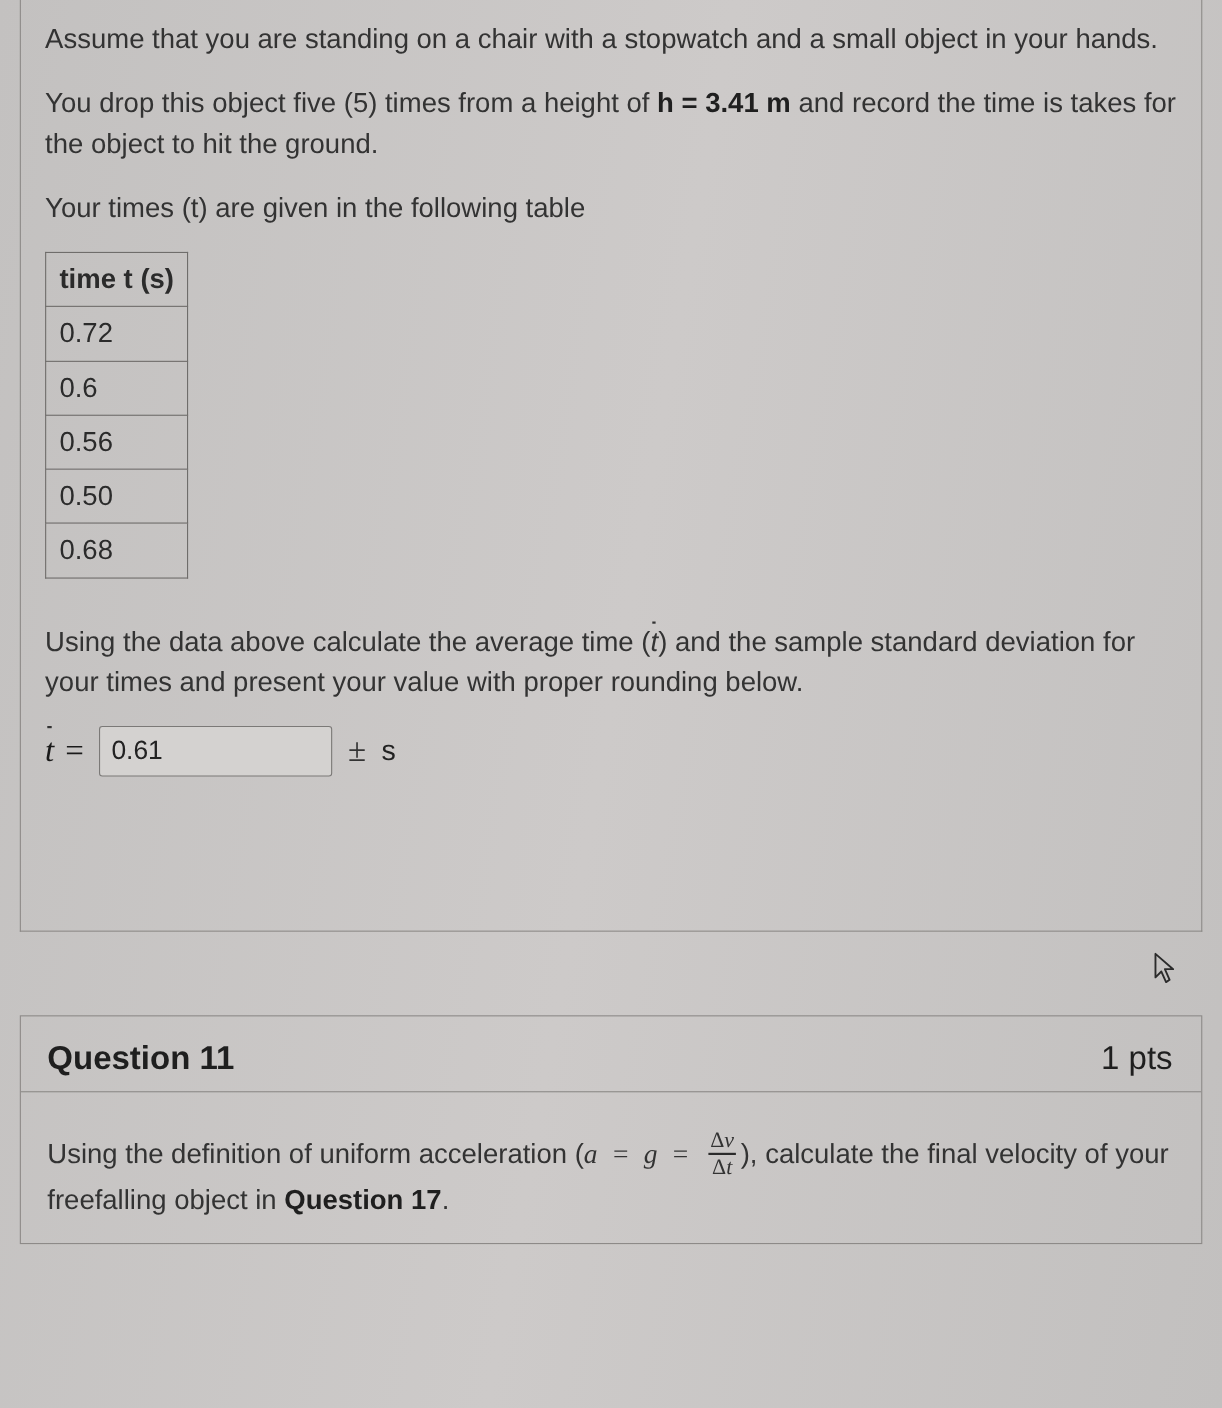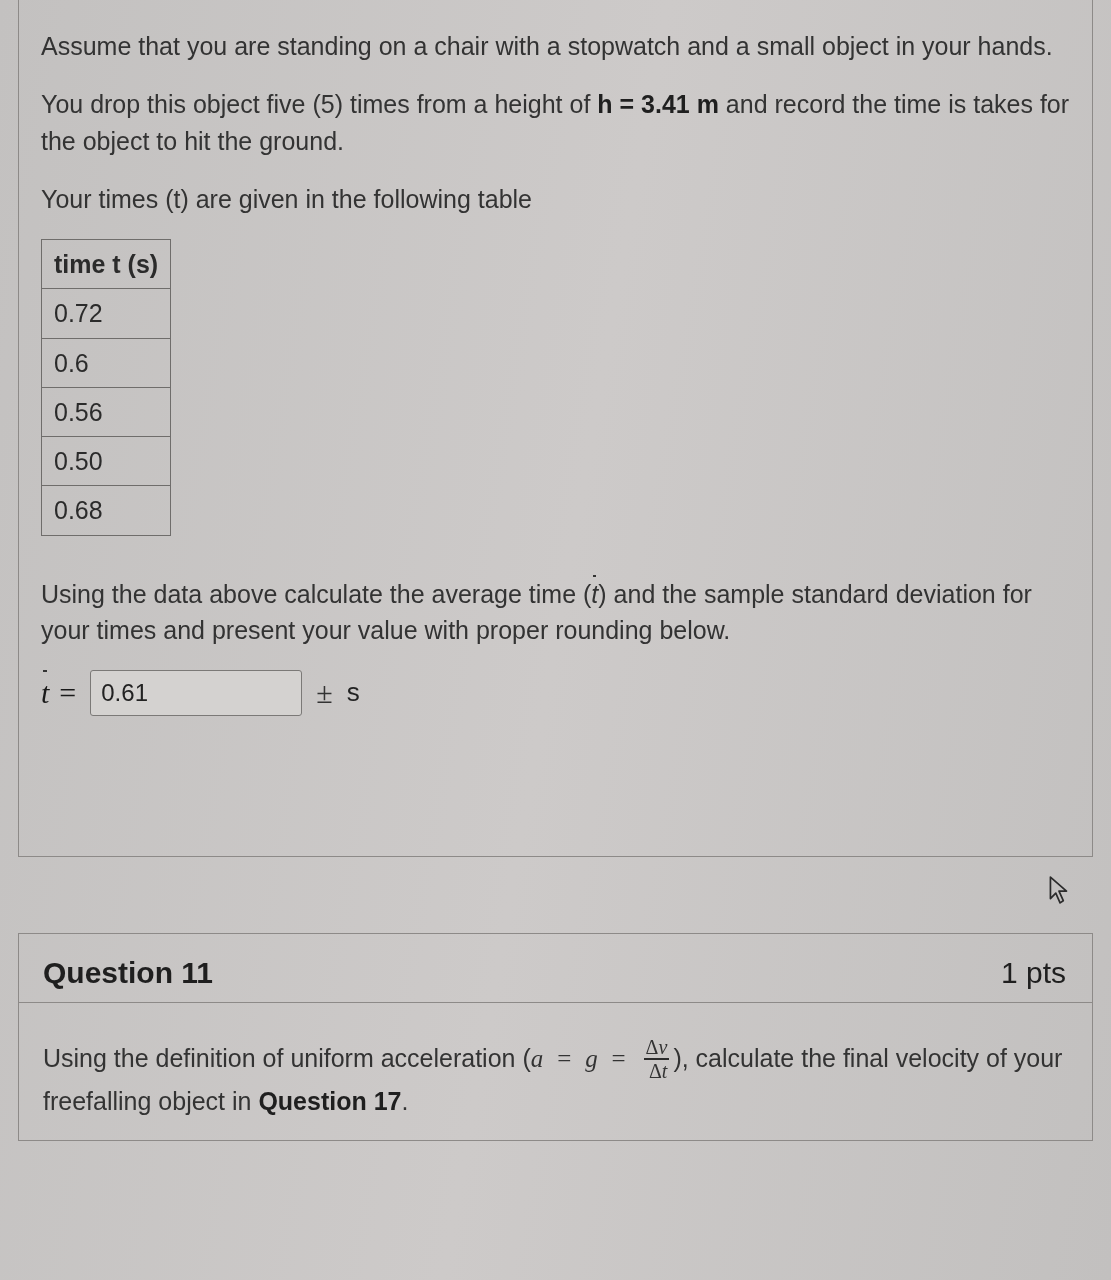--- a/index.html
+++ b/index.html
@@ -25,21 +25,21 @@
     border-top: none;
     background: rgba(0,0,0,0);
     padding: 18px 22px 140px 22px;
     font-size: 25px;
     line-height: 1.45;
     color: #333;
     box-sizing: border-box;
     position: relative;
   }
   .card p {
-    margin: 10px 0 22px 0;
+    margin: 0 0 22px 0;
   }
   .bold {
     font-weight: 700;
     color: #1f1f1f;
   }
   
   table.data {
     border-collapse: collapse;
     margin: 4px 0 40px 0;
   }
@@ -158,21 +158,21 @@
     line-height: 1.5;
     color: #333;
   }
   .card2 .body .mathserif {
     font-family: "Times New Roman", serif;
     font-style: italic;
   }
   .frac {
     display: inline-flex;
     flex-direction: column;
-    align-items: flex-end;
+    align-items: center;
     vertical-align: middle;
     font-family: "Times New Roman", serif;
     font-style: normal;
     line-height: 1;
     margin: 0 4px;
     position: relative;
     top: -2px;
   }
   .frac .num, .frac .den {
     font-size: 20px;

